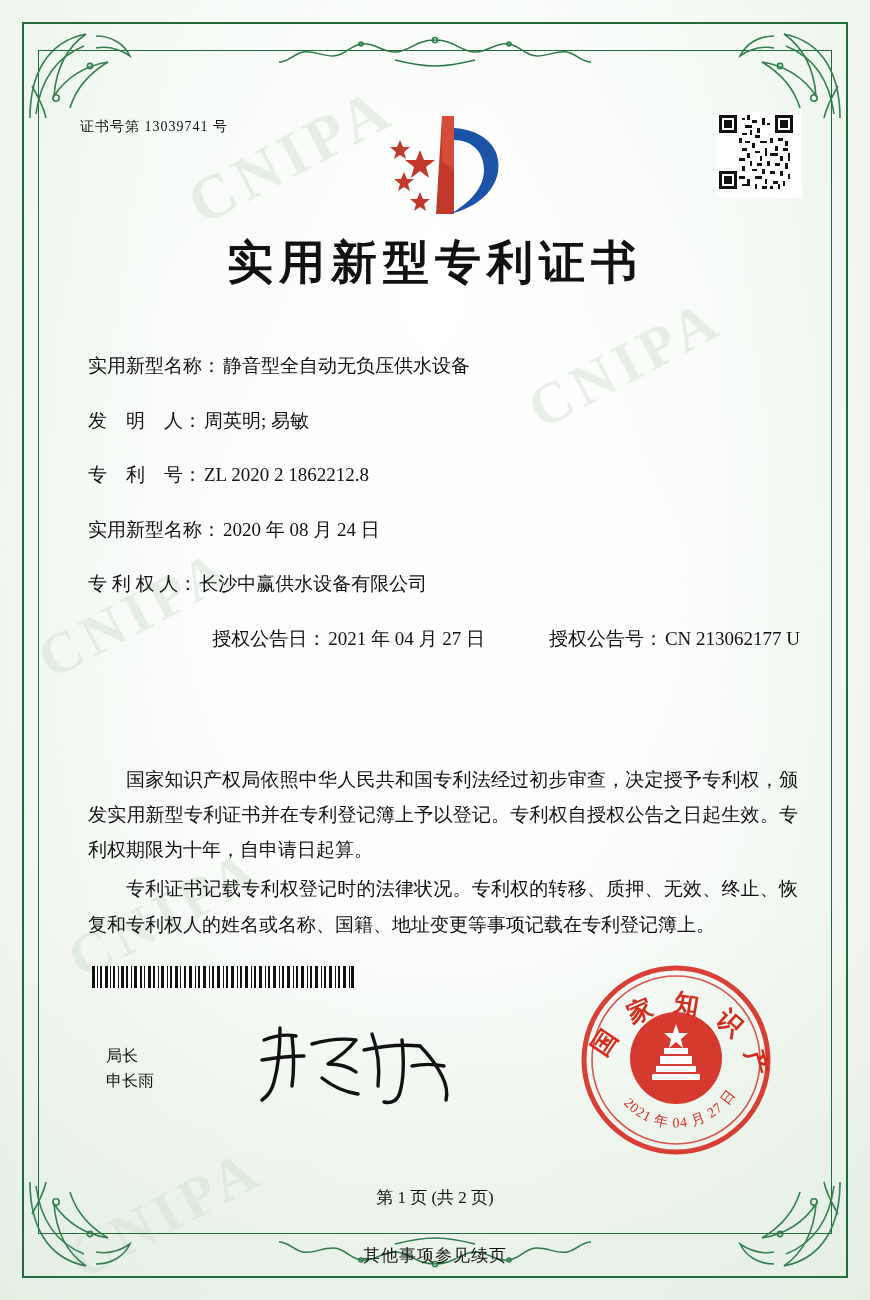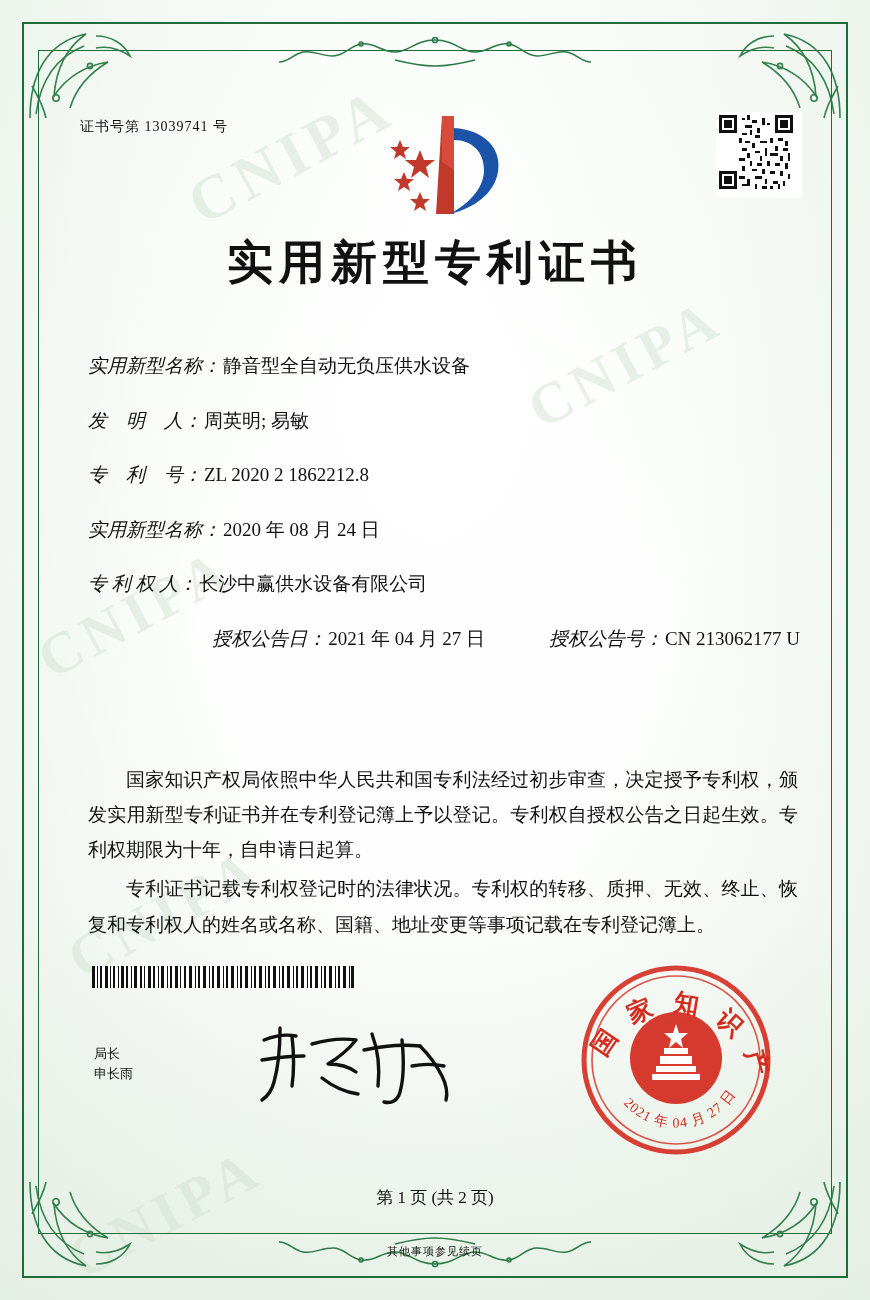--- a/index.html
+++ b/index.html
@@ -88,57 +88,56 @@
   }
 
   .fields{position:absolute;left:88px;top:352px;right:70px;}
   .row{
     display:flex;align-items:flex-start;
     margin-bottom:26px;font-size:19px;color:#111;line-height:1.5;
   }
   .label{
     white-space:pre;flex:0 0 auto;
     font-family:"Liberation Serif",serif;
-    font-style:italic;
   }
   .value{
     margin-left:2px;
     font-family:"Liberation Serif",serif;
   }
   .row.two-col{justify-content:flex-end;}
   .gap{display:inline-block;width:64px;}
 
   .para{
     position:absolute;left:88px;right:72px;top:762px;
     font-size:19px;line-height:1.85;color:#111;text-align:justify;
     font-family:"Liberation Serif",serif;
   }
   .para p{margin:0 0 4px 0;text-indent:2em;}
 
   .barcode{
     position:absolute;left:92px;top:966px;height:22px;width:262px;
   }
   .sign-block{
-    position:absolute;left:94px;top:1044px;font-size:13px;color:#111;line-height:1.55;
+    position:absolute;left:106px;top:1044px;font-size:16px;color:#111;line-height:1.55;
   }
   .handwriting{
     position:absolute;left:252px;top:1020px;width:210px;height:90px;color:#111;
   }
   .seal{
     position:absolute;right:96px;top:962px;width:196px;height:196px;
   }
   .seal svg{display:block;}
 
   .page-num{
     position:absolute;left:0;right:0;top:1186px;text-align:center;
     font-size:17px;color:#111;
   }
   .footer-note{
     position:absolute;left:0;right:0;top:1244px;text-align:center;
-    font-size:11px;color:#111;letter-spacing:1px;
+    font-size:17px;color:#111;letter-spacing:1px;
   }
 </style>
 </head>
 <body>
 
 <div class="page">
   <div class="paper-tint"></div>
 
   <div class="wm wm1">CNIPA</div>
   <div class="wm wm2">CNIPA</div>

